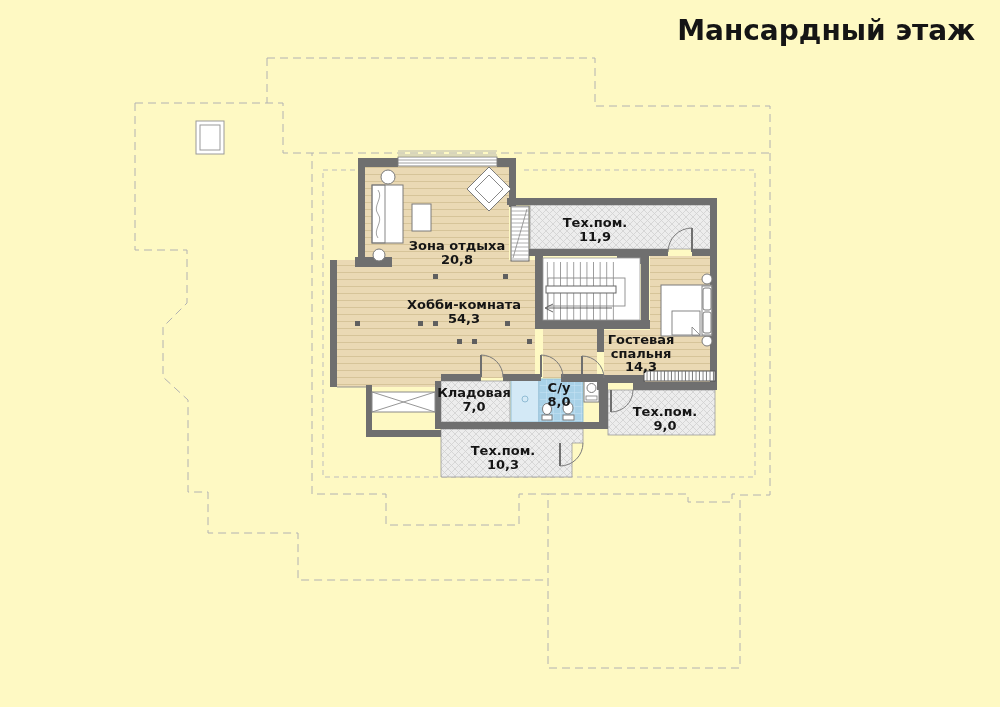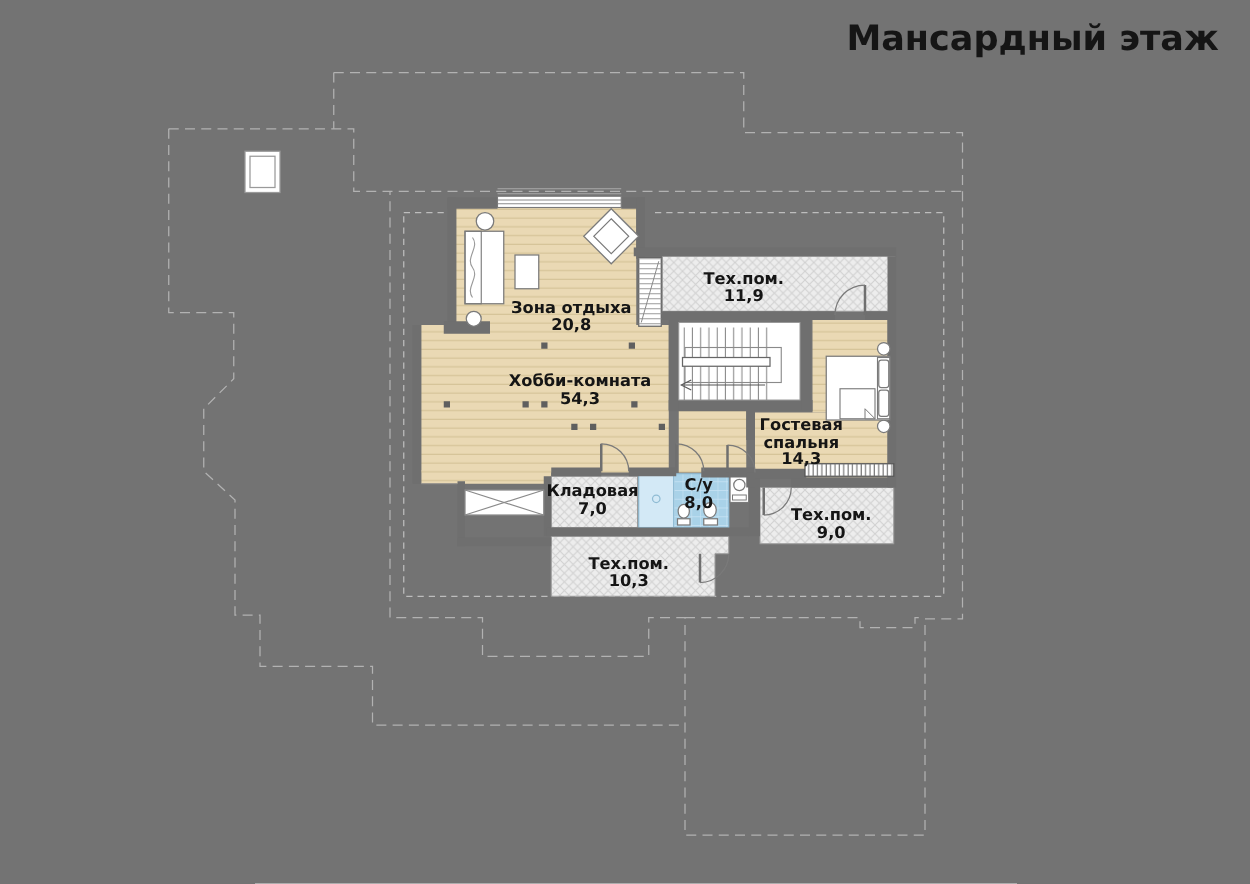--- a/index.html
+++ b/index.html
@@ -1,16 +1,16 @@
 <!DOCTYPE html>
 <html><head>
 <meta charset="utf-8">
 <style>
   html,body{margin:0;padding:0;background:#ffffff;}
-  .page{position:relative;width:1000px;height:707px;background:#737373;overflow:hidden;
+  .page{position:relative;width:1000px;height:707px;background:#fef9c3;overflow:hidden;
         font-family:"DejaVu Sans","Liberation Sans",sans-serif;}
   svg{display:block;}
   .room-label{font-family:"DejaVu Sans","Liberation Sans",sans-serif;
               font-weight:bold;font-size:13px;fill:#151515;text-anchor:middle;}
   .title-text{font-family:"DejaVu Sans","Liberation Sans",sans-serif;
               font-weight:bold;font-size:28px;fill:#151515;text-anchor:end;}
   .wall{fill:#6f6f6f;stroke:none;}
   .roofdash{fill:none;stroke:#b2b2b2;stroke-width:1;stroke-dasharray:8 5;}
   .innerdash{fill:none;stroke:#bdbdbd;stroke-width:1;stroke-dasharray:5 4;}
   .furn{fill:#ffffff;stroke:#7a7a7a;stroke-width:1;}

